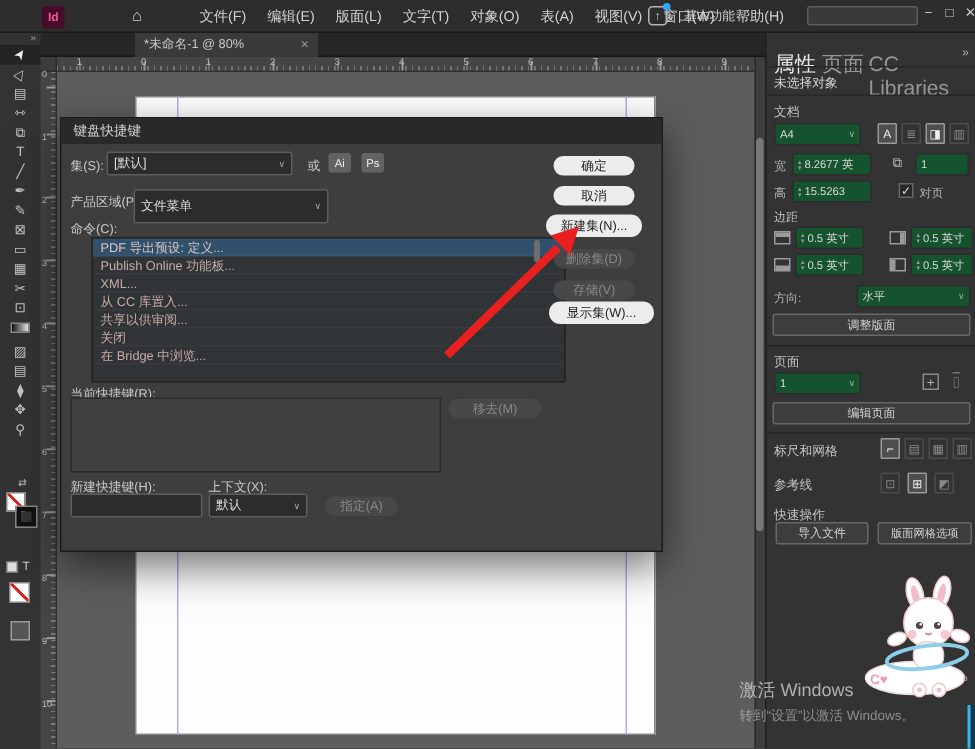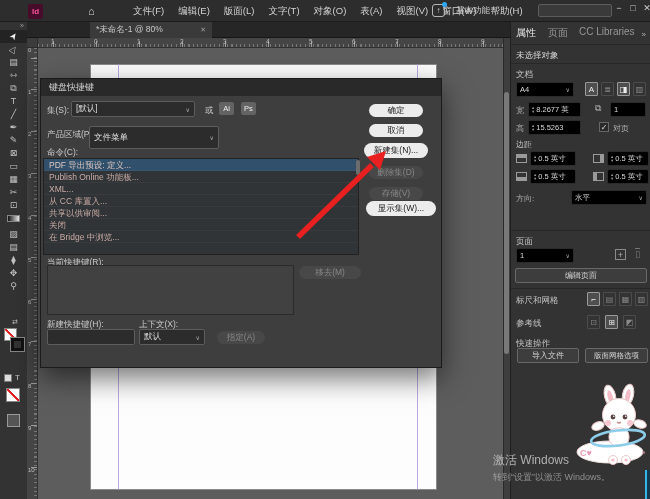--- a/index.html
+++ b/index.html
@@ -49,36 +49,36 @@
   .guide{position:absolute;top:64px;height:426px;width:1px;background:rgba(170,150,220,.8)}
   #vscroll{position:absolute;left:503px;top:38px;width:7px;height:461px;background:#3e3e3e;border-left:1px solid #2a2a2a}
   #vthumb{position:absolute;left:504px;top:92px;width:5px;height:262px;background:#787878;border-radius:3px}
   
   #dialog{position:absolute;left:40px;top:78px;width:402px;height:290px;background:#3e3e3e;border:1px solid #1b1b1b;box-shadow:0 10px 26px rgba(0,0,0,.55)}
   #dlg-title{position:absolute;left:0;top:0;width:100%;height:17px;background:#292929;color:#d5d5d5;font-size:9px;line-height:17px;padding-left:8px}
   .dlbl{position:absolute;color:#c9c9c9;font-size:8.5px}
   .dfld{position:absolute;background:#2c2c2c;border:1px solid #5d5d5d;border-radius:2px;color:#dcdcdc;font-size:8.5px;display:flex;align-items:center;padding:0 4px}
   .dfld .chev{margin-left:auto;font-size:6px;color:#aaa}
   .chip{position:absolute;width:15px;height:13px;background:#636363;border-radius:2px;color:#f0f0f0;font-size:7.5px;text-align:center;line-height:13px}
-  #cmdlist{position:absolute;left:2px;top:79px;width:316px;height:97px;background:#303436;border:1px solid #222;overflow:hidden}
+  #cmdlist{position:absolute;left:20px;top:79px;width:316px;height:97px;background:#303436;border:1px solid #222;overflow:hidden}
   .cmd-row{height:12px;line-height:12px;font-size:8.5px;color:#c9aba6;padding-left:5px;border-bottom:1px solid rgba(255,255,255,.04);white-space:nowrap}
   .cmd-row.selected{background:#30506b;color:#dcc6c0}
   #cmd-thumb{position:absolute;left:315px;top:81px;width:4px;height:15px;background:#6d6d6d;border-radius:2px}
   #cursbox{position:absolute;left:6px;top:186px;width:247px;height:50px;background:#414141;border:1px solid #2b2b2b}
   .pill-dim{position:absolute;background:#484848;border-radius:8px;color:#888;font-size:8.5px;text-align:center}
   .pill-light{position:absolute;background:#ececec;border-radius:8px;color:#222;font-size:8.5px;text-align:center}
   
   #panel{position:absolute;left:510px;top:22px;width:140px;height:477px;background:#333333;border-left:1px solid #1f1f1f}
-  .ptab{position:absolute;top:4px;font-size:10px;color:#969696}
+  .ptab{position:absolute;top:12px;font-size:14px;color:#969696}
   .ptab.active{color:#e8e8e8}
   #pcollapse{position:absolute;right:4px;top:8px;color:#b0b0b0;font-size:8px}
   .pdiv{position:absolute;left:0;width:140px;height:1px;background:#272727}
   .plbl{position:absolute;color:#c3c3c3;font-size:8.5px}
   .psm{position:absolute;color:#b2b2b2;font-size:8px}
-  .fld{position:absolute;background:#000000;border:1px solid #2c2c2c;border-radius:2px;color:#d8d8d8;font-size:7.5px;display:flex;align-items:center;padding:0 3px;white-space:nowrap;overflow:hidden}
+  .fld{position:absolute;background:#14532d;border:1px solid #2c2c2c;border-radius:2px;color:#d8d8d8;font-size:7.5px;display:flex;align-items:center;padding:0 3px;white-space:nowrap;overflow:hidden}
   .fld .chev{margin-left:auto;font-size:6px;color:#aaa}
   .stp{display:inline-flex;flex-direction:column;font-size:4.5px;line-height:4px;color:#9a9a9a;margin-right:2px}
   .icobox{position:absolute;width:13px;height:14px;border:1px solid #6e6e6e;color:#c3c3c3;font-size:8px;text-align:center;line-height:13px;border-radius:1px}
   .icobox.sel{background:#4e4e4e;border-color:#9a9a9a;color:#eee}
   .icobox.dim{border-color:#4c4c4c;color:#8a8a8a}
   .micon{position:absolute;width:11px;height:9px;border:1px solid #9a9a9a}
   .micon::before{content:"";position:absolute;background:#9a9a9a}
   .micon.mt::before{left:0;top:0;width:100%;height:3px}
   .micon.mb::before{left:0;bottom:0;width:100%;height:3px}
   .micon.mr::before{right:0;top:0;width:3px;height:100%}
@@ -341,20 +341,21 @@
         <span>▾</span>
       </span>
       <span>0.5 英寸</span>
   </div>
 
   <div class="psm" style="left:5px;top:171px">方向:</div>
   <div class="fld" style="left:60px;top:168px;width:76px;height:15px">
     <span>水平</span>
       <span class="chev">∨</span>
   </div>
+  <div class="pbtn" style="left:4px;top:187px;width:132px;height:15px;line-height:14px">调整版面</div>
 
   <div class="pdiv" style="top:208px"></div>
   <div class="plbl" style="left:5px;top:214px">页面</div>
   <div class="fld" style="left:5px;top:226px;width:58px;height:15px">
     <span>1</span>
       <span class="chev">∨</span>
   </div>
   <div class="psm" style="left:104px;top:227px;font-size:9px;border:1px solid #8a8a8a;width:11px;height:11px;line-height:10px;text-align:center">+</div>
   <div class="psm trash" style="left:124px;top:227px;font-size:9px;color:#777">▯</div>
   <div class="pbtn" style="left:4px;top:246px;width:132px;height:15px;line-height:14px">编辑页面</div>

